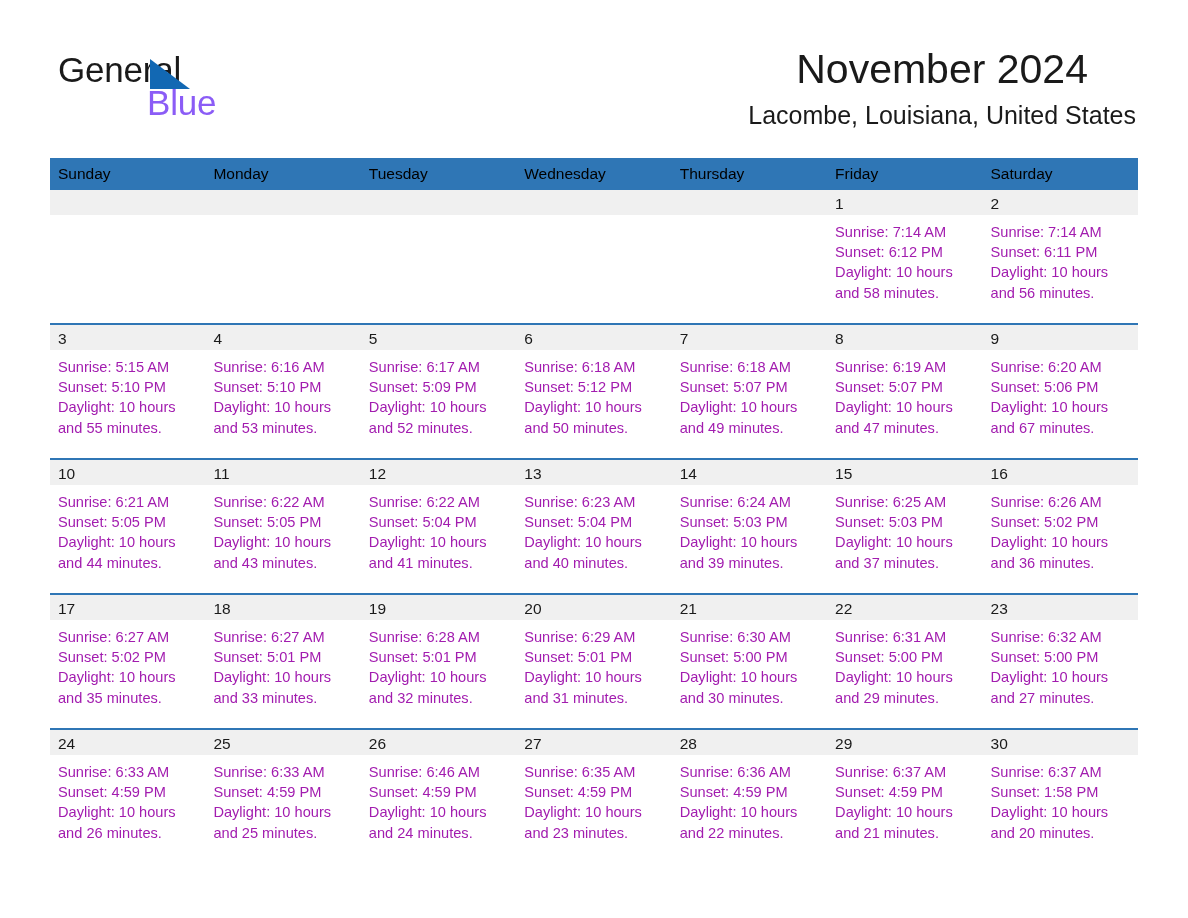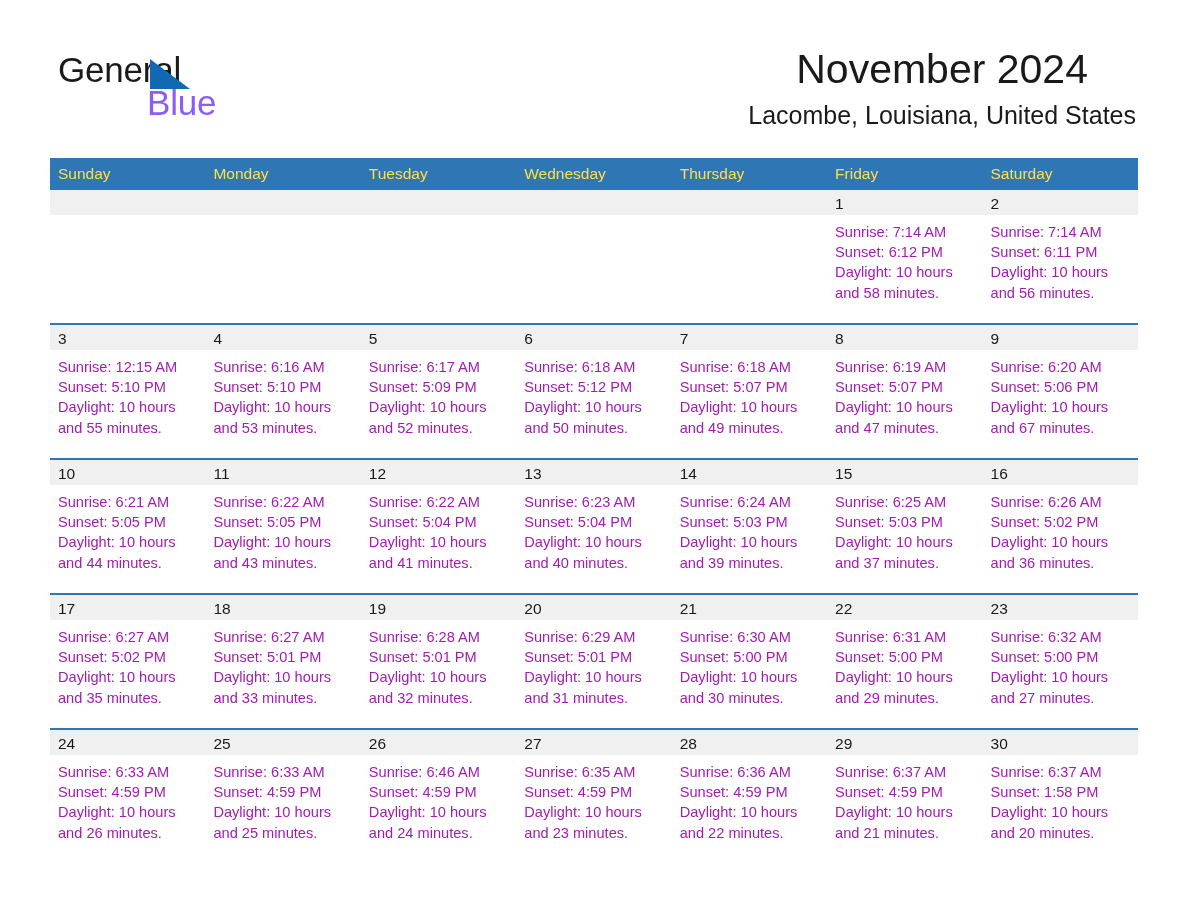--- a/index.html
+++ b/index.html
@@ -102,21 +102,21 @@
     left: 50px;
     top: 158px;
     width: 1088px;
     border-collapse: collapse;
     table-layout: fixed;
   }
   .calendar col { width: 155.43px; }
 
   .calendar thead th {
     background: #2f76b5;
-    color: #fde047;
+    color: #000000;
     font-size: 15.5px;
     font-weight: 400;
     text-align: left;
     padding: 6px 0 7px 8px;
     height: 19px;
     vertical-align: middle;
   }
 
   .week-row td {
     vertical-align: top;
@@ -256,21 +256,21 @@
               <div class="line">Sunset: 6:11 PM</div>
               <div class="line">Daylight: 10 hours</div>
               <div class="line">and 56 minutes.</div>
             </div>
           </td>
         </tr>
         <tr class="week-row">
           <td>
             <div class="daynum-band">3</div>
             <div class="cell-body">
-              <div class="line">Sunrise: 12:15 AM</div>
+              <div class="line">Sunrise: 5:15 AM</div>
               <div class="line">Sunset: 5:10 PM</div>
               <div class="line">Daylight: 10 hours</div>
               <div class="line">and 55 minutes.</div>
             </div>
           </td>
           <td>
             <div class="daynum-band">4</div>
             <div class="cell-body">
               <div class="line">Sunrise: 6:16 AM</div>
               <div class="line">Sunset: 5:10 PM</div>

